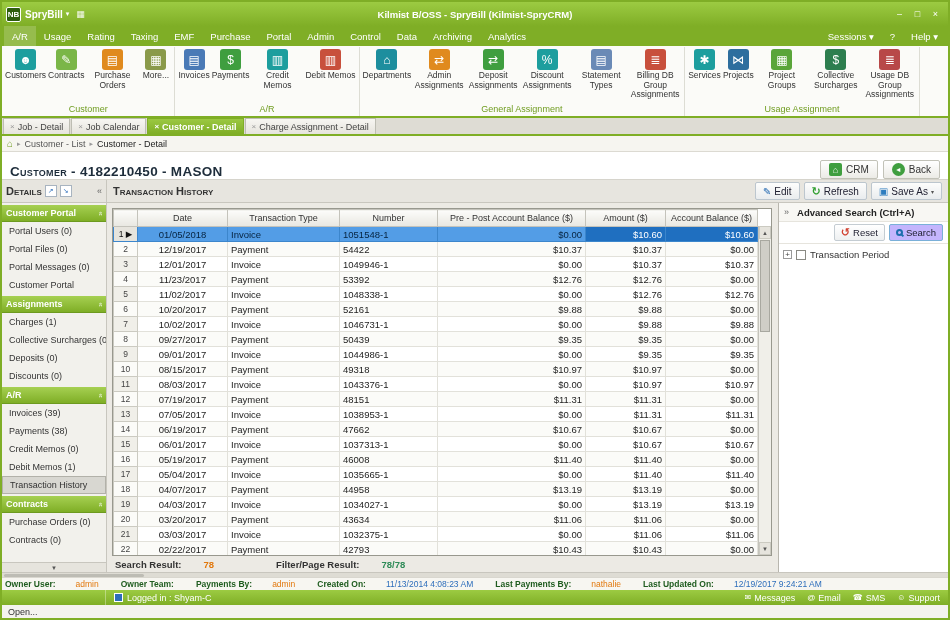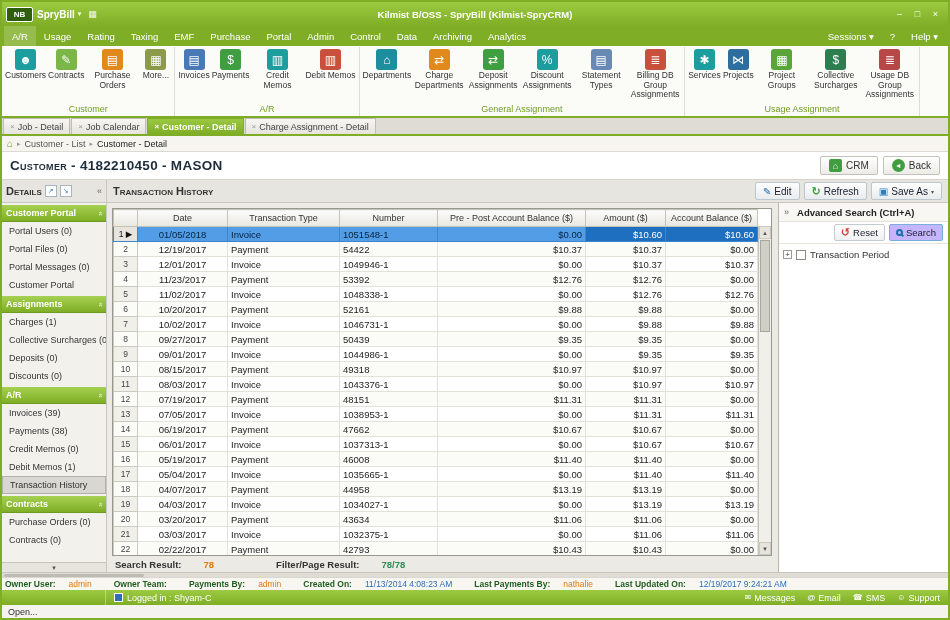--- a/index.html
+++ b/index.html
@@ -1,21 +1,21 @@
 <!DOCTYPE html>
 <html><head>
 <meta charset="utf-8">
 <style>
   html,body{margin:0;padding:0}
   body{width:950px;height:620px;overflow:hidden;font-family:"Liberation Sans","DejaVu Sans",sans-serif}
   .app{width:950px;height:620px;box-sizing:border-box;border:2px solid #7fae26;display:flex;flex-direction:column;background:#eceae4;font-size:10px;color:#222}
   .app *{box-sizing:border-box}
 
   .titlebar{height:24px;flex:0 0 24px;background:linear-gradient(#9ccb42,#7fae26);display:flex;align-items:center;padding:0 4px;position:relative;color:#fff}
-  .logo{width:27px;height:15px;background:#2e5e0e;color:#fff;font-size:8px;font-weight:bold;display:flex;align-items:center;justify-content:center;border-radius:2px;border:1px solid #fff}
+  .logo{width:15px;height:15px;background:#2e5e0e;color:#fff;font-size:8px;font-weight:bold;display:flex;align-items:center;justify-content:center;border-radius:2px;border:1px solid #fff}
   .app-name{font-weight:bold;font-size:10px;margin-left:4px}
   .caret{font-size:7px;margin-left:3px}
   .qa-icon{margin-left:7px;font-size:9px;opacity:.9}
   .titlebar-title{position:absolute;left:50%;transform:translateX(-50%);font-size:9.5px;font-weight:bold;white-space:nowrap}
   .win-controls{margin-left:auto;display:flex;gap:1px}
   .win-btn{width:17px;height:14px;display:flex;align-items:center;justify-content:center;font-size:9px;color:#fff;cursor:default}
 
   .menubar{height:20px;flex:0 0 20px;background:#7fae26;display:flex;align-items:center;padding:0 2px;color:#fff}
   .menu-item{padding:0 8px;height:20px;display:flex;align-items:center;font-size:9.5px;white-space:nowrap}
   .menu-item.active{background:rgba(255,255,255,.18)}
@@ -33,21 +33,21 @@
   .tab{display:flex;align-items:center;gap:3px;height:16px;padding:0 6px;background:linear-gradient(#f7f6f2,#e6e4dd);border:1px solid #bdbdb3;border-bottom:none;font-size:9px;color:#444;white-space:nowrap}
   .tab .tab-close{color:#999;font-size:8px}
   .tab.active{background:linear-gradient(#9bc841,#7fae26);color:#fff;font-weight:bold;border-color:#7fae26}
   .tab.active .tab-close{color:#fff}
 
   .breadcrumb{height:16px;flex:0 0 16px;background:#f6f5f0;border-bottom:1px solid #dcdad2;display:flex;align-items:center;gap:4px;padding:0 5px;color:#555;font-size:9px}
   .bc-home{color:#6f9c1f;font-size:10px}
   .bc-sep{color:#999;font-size:7px}
   .bc-item.current{color:#222}
 
-  .pagetitle{height:28px;flex:0 0 28px;background:#fff;border-bottom:1px solid #d6d4cc;display:flex;align-items:center;padding:0 8px}
+  .pagetitle{height:28px;flex:0 0 28px;background:#fff;border-bottom:1px solid #d6d4cc;display:flex;align-items:flex-end;padding:0 8px}
   .pagetitle-text{font-variant:small-caps;font-size:13.5px;font-weight:bold;color:#1d2c3a;letter-spacing:.3px}
   .page-buttons{margin-left:auto;display:flex;gap:5px}
   .hbtn{display:flex;align-items:center;gap:4px;height:19px;padding:0 8px;border:1px solid #c2c2b8;border-radius:2px;background:linear-gradient(#fff,#ecebe6);font-size:10px;color:#333}
   .ic-box{width:13px;height:13px;border-radius:2px;background:#3f9e3f;color:#fff;display:flex;align-items:center;justify-content:center;font-size:9px}
   .ic-circle{width:13px;height:13px;border-radius:50%;background:#3f9e3f;color:#fff;display:flex;align-items:center;justify-content:center;font-size:8px}
 
   .headers-row{height:23px;flex:0 0 23px;background:#e7e5df;border-bottom:1px solid #c8c6be;display:flex}
   .details-header{width:105px;flex:0 0 105px;display:flex;align-items:center;gap:3px;padding:0 4px;border-right:1px solid #c8c6be}
   .panel-title{font-variant:small-caps;font-weight:bold;font-size:11px;color:#333;white-space:nowrap}
   .mini-ic{width:12px;height:12px;border:1px solid #a8b4c0;background:#fff;color:#2d6ebb;font-size:7px;display:flex;align-items:center;justify-content:center}
@@ -104,21 +104,21 @@
   .rp-tree{flex:1;padding:5px 4px}
   .tree-row{display:flex;align-items:center;gap:4px;font-size:9.5px;color:#333}
   .plusbox{width:9px;height:9px;border:1px solid #999;background:#fff;font-size:8px;line-height:7px;text-align:center;color:#444}
   .checkbox{width:10px;height:10px;border:1px solid #8a8a84;background:#fff}
   .tree-label{white-space:nowrap}
 
   .h-scroll{height:5px;flex:0 0 5px;background:#dedcd4;border-top:1px solid #c8c6be;position:relative}
   .h-thumb{position:absolute;left:2px;top:1px;height:3px;width:140px;background:#bdbcb4;border-radius:2px}
 
   .footer-info{height:13px;flex:0 0 13px;background:#f7f6f1;border-top:1px solid #d9d7cf;display:flex;align-items:center;padding:0 3px;font-size:8.5px;white-space:nowrap;overflow:hidden}
-  .fi-field{margin-right:22px;display:flex;gap:13px}
+  .fi-field{margin-right:22px;display:flex;gap:20px}
   .fi-label{font-weight:bold;color:#1f5c1f}
   .fi-value.name{color:#e2790e}
   .fi-value.date{color:#2d6ebb}
 
   .statusbar{height:15px;flex:0 0 15px;background:linear-gradient(#9ccb42,#7fae26);display:flex;align-items:center;color:#fff;font-size:9px;padding:0 4px}
   .sb-spacer{width:100px;height:100%;border-right:1px solid rgba(255,255,255,.35)}
   .sb-appicon{width:9px;height:9px;background:#2d6ebb;border:1px solid #fff;margin:0 4px 0 8px}
   .statusbar-right{margin-left:auto;display:flex;gap:12px;padding-right:4px}
   .status-item{display:flex;align-items:center;gap:3px;white-space:nowrap}
   .status-icon{font-size:8px}
@@ -209,21 +209,21 @@
         <div class="ribbon-group-label">A/R</div>
       </div>
       <div class="ribbon-group">
         <div class="ribbon-items">
           <div class="ribbon-btn">
             <div class="ribbon-icon" style="background: rgb(29, 142, 158);">⌂</div>
             <div class="ribbon-label">Departments</div>
           </div>
           <div class="ribbon-btn">
             <div class="ribbon-icon" style="background: rgb(224, 138, 30);">⇄</div>
-            <div class="ribbon-label">Charge Departments</div>
+            <div class="ribbon-label">Admin Assignments</div>
           </div>
           <div class="ribbon-btn">
             <div class="ribbon-icon" style="background: rgb(63, 158, 63);">⇄</div>
             <div class="ribbon-label">Deposit Assignments</div>
           </div>
           <div class="ribbon-btn">
             <div class="ribbon-icon" style="background: rgb(29, 158, 158);">%</div>
             <div class="ribbon-label">Discount Assignments</div>
           </div>
           <div class="ribbon-btn">

